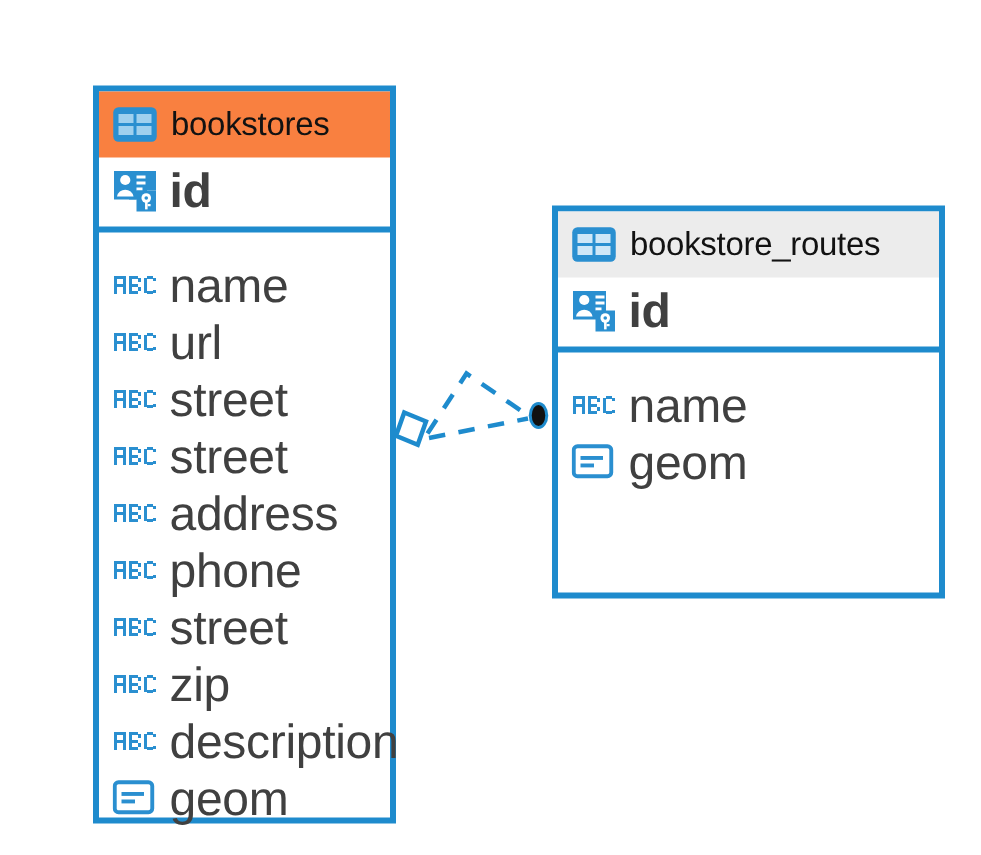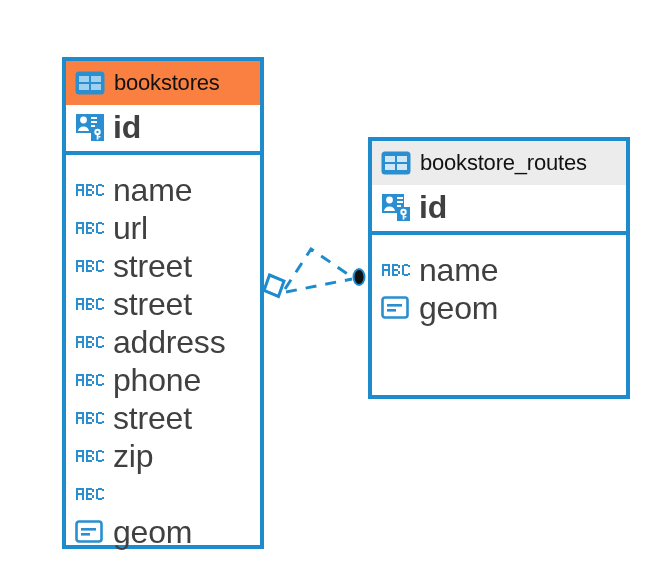--- a/index.html
+++ b/index.html
@@ -382,20 +382,21 @@
                 <rect x="17" y="9" width="2" height="3"></rect>
               <rect x="13" y="12" width="4" height="2"></rect>
               <rect x="23" y="2" width="4" height="2"></rect>
                 <rect x="21" y="3" width="2" height="10"></rect>
               <rect x="23" y="12" width="4" height="2"></rect>
                 <rect x="27" y="3" width="2" height="2"></rect>
               <rect x="27" y="11" width="2" height="2"></rect>
             </g>
           </svg>
         </span>
+        <span class="field-label">description</span>
       </div>
 
       <div class="field-row">
         <span class="icon icon-geom">
           <svg viewBox="0 0 30 26" xmlns="http://www.w3.org/2000/svg">
             <rect x="1.5" y="2.5" width="25" height="20" rx="2.5" fill="#ffffff" stroke="#2a8fd0" stroke-width="2.6"></rect>
             <rect x="6" y="9" width="15" height="2.6" fill="#2a8fd0"></rect>
             <rect x="6" y="14" width="9" height="2.6" fill="#2a8fd0"></rect>
           </svg>
         </span>

